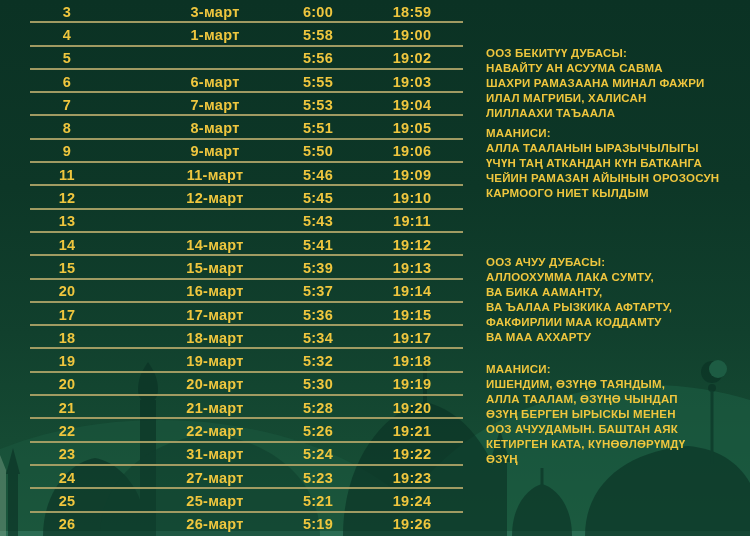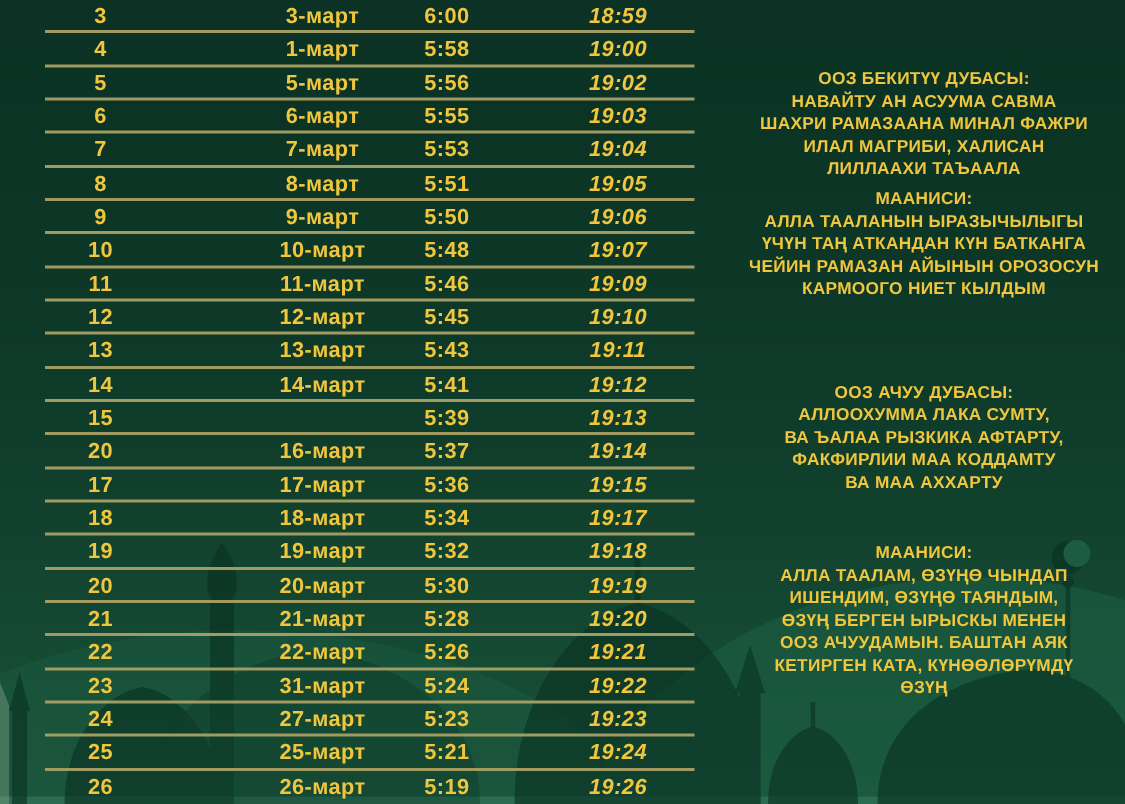--- a/index.html
+++ b/index.html
@@ -24,27 +24,27 @@
   .row:not(:last-child)::after{
     content:"";position:absolute;left:4px;bottom:0;width:433px;height:2px;
     background:#a9a065;opacity:.95;
   }
   .cell{
     position:absolute;top:50%;transform:translateY(-50%);
     text-align:center;font-size:14.5px;letter-spacing:.3px;white-space:nowrap;
   }
   .c1{left:16px;width:50px;}
   .c2{left:124px;width:130px;}
-  .c3{left:232px;width:80px;}
-  .c4{left:336px;width:100px;font-style:italic;}
+  .c3{left:252px;width:80px;}
+  .c4{left:336px;width:100px;}
 
   
   .panel{position:absolute;left:486px;top:0;width:260px;height:536px;z-index:2;}
   .block{
-    position:absolute;left:0;width:260px;text-align:center;
+    position:absolute;left:0;width:260px;text-align:left;
     font-size:11.5px;line-height:15px;letter-spacing:.2px;
   }
   .block1{top:46px;}
   .block2{top:126px;}
   .block3{top:255px;}
   .block4{top:362px;}
   .bt,.bl{white-space:nowrap;}
 </style>
 </head>
 <body>
@@ -100,21 +100,20 @@
         <span class="cell c4">18:59</span>
       </div>
       <div class="row">
         <span class="cell c1">4</span>
         <span class="cell c2">1-март</span>
         <span class="cell c3">5:58</span>
         <span class="cell c4">19:00</span>
       </div>
       <div class="row">
         <span class="cell c1">5</span>
-        <span class="cell c2">5-март</span>
         <span class="cell c3">5:56</span>
         <span class="cell c4">19:02</span>
       </div>
       <div class="row">
         <span class="cell c1">6</span>
         <span class="cell c2">6-март</span>
         <span class="cell c3">5:55</span>
         <span class="cell c4">19:03</span>
       </div>
       <div class="row">
@@ -129,51 +128,45 @@
         <span class="cell c3">5:51</span>
         <span class="cell c4">19:05</span>
       </div>
       <div class="row">
         <span class="cell c1">9</span>
         <span class="cell c2">9-март</span>
         <span class="cell c3">5:50</span>
         <span class="cell c4">19:06</span>
       </div>
       <div class="row">
-        <span class="cell c1">10</span>
-        <span class="cell c2">10-март</span>
-        <span class="cell c3">5:48</span>
-        <span class="cell c4">19:07</span>
-      </div>
-      <div class="row">
         <span class="cell c1">11</span>
         <span class="cell c2">11-март</span>
         <span class="cell c3">5:46</span>
         <span class="cell c4">19:09</span>
       </div>
       <div class="row">
         <span class="cell c1">12</span>
         <span class="cell c2">12-март</span>
         <span class="cell c3">5:45</span>
         <span class="cell c4">19:10</span>
       </div>
       <div class="row">
         <span class="cell c1">13</span>
-        <span class="cell c2">13-март</span>
         <span class="cell c3">5:43</span>
         <span class="cell c4">19:11</span>
       </div>
       <div class="row">
         <span class="cell c1">14</span>
         <span class="cell c2">14-март</span>
         <span class="cell c3">5:41</span>
         <span class="cell c4">19:12</span>
       </div>
       <div class="row">
         <span class="cell c1">15</span>
+        <span class="cell c2">15-март</span>
         <span class="cell c3">5:39</span>
         <span class="cell c4">19:13</span>
       </div>
       <div class="row">
         <span class="cell c1">20</span>
         <span class="cell c2">16-март</span>
         <span class="cell c3">5:37</span>
         <span class="cell c4">19:14</span>
       </div>
       <div class="row">
@@ -249,28 +242,29 @@
       <div class="block block2">
         <div class="bt">МААНИСИ:</div>
         <div class="bl">АЛЛА ТААЛАНЫН ЫРАЗЫЧЫЛЫГЫ</div>
         <div class="bl">ҮЧҮН ТАҢ АТКАНДАН КҮН БАТКАНГА</div>
         <div class="bl">ЧЕЙИН РАМАЗАН АЙЫНЫН ОРОЗОСУН</div>
         <div class="bl">КАРМООГО НИЕТ КЫЛДЫМ</div>
       </div>
       <div class="block block3">
         <div class="bt">ООЗ АЧУУ ДУБАСЫ:</div>
         <div class="bl">АЛЛООХУММА ЛАКА СУМТУ,</div>
+        <div class="bl">ВА БИКА ААМАНТУ,</div>
         <div class="bl">ВА ЪАЛАА РЫЗКИКА АФТАРТУ,</div>
         <div class="bl">ФАКФИРЛИИ МАА КОДДАМТУ</div>
         <div class="bl">ВА МАА АХХАРТУ</div>
       </div>
       <div class="block block4">
         <div class="bt">МААНИСИ:</div>
+        <div class="bl">ИШЕНДИМ, ӨЗҮҢӨ ТАЯНДЫМ,</div>
         <div class="bl">АЛЛА ТААЛАМ, ӨЗҮҢӨ ЧЫНДАП</div>
-        <div class="bl">ИШЕНДИМ, ӨЗҮҢӨ ТАЯНДЫМ,</div>
         <div class="bl">ӨЗҮҢ БЕРГЕН ЫРЫСКЫ МЕНЕН</div>
         <div class="bl">ООЗ АЧУУДАМЫН. БАШТАН АЯК</div>
         <div class="bl">КЕТИРГЕН КАТА, КҮНӨӨЛӨРҮМДҮ</div>
         <div class="bl">ӨЗҮҢ</div>
       </div>
     </div>
 
 </div>
 
 </body></html>

